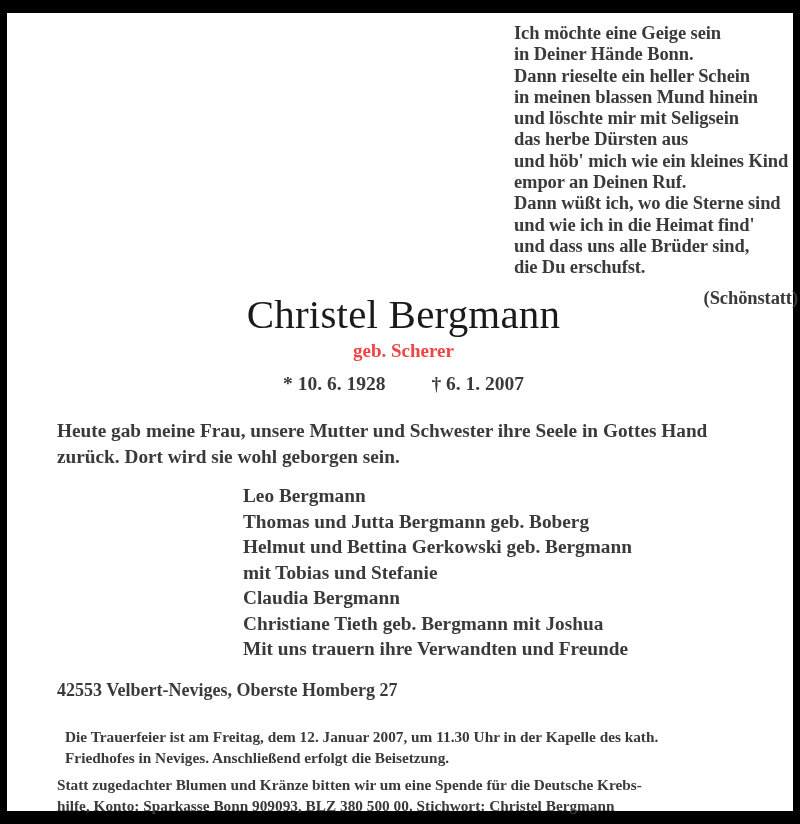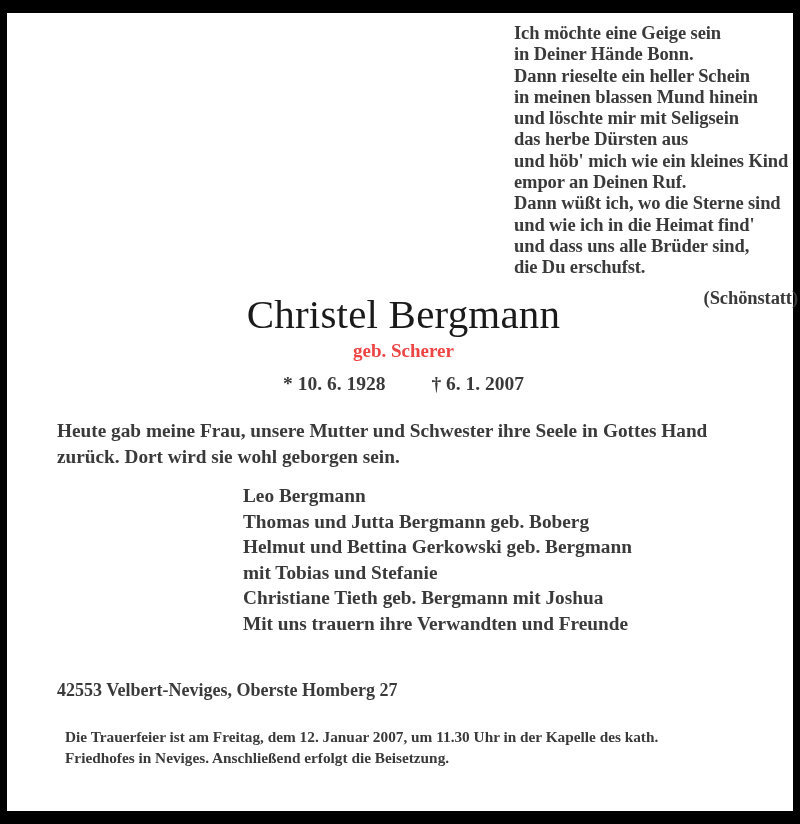--- a/index.html
+++ b/index.html
@@ -185,26 +185,31 @@
     <div class="message">
       <div class="message-line">Heute gab meine Frau, unsere Mutter und Schwester ihre Seele in Gottes Hand</div>
       <div class="message-line">zurück. Dort wird sie wohl geborgen sein.</div>
     </div>
 
     <div class="mourners">
       <div class="mourner-line">Leo Bergmann</div>
       <div class="mourner-line">Thomas und Jutta Bergmann geb. Boberg</div>
       <div class="mourner-line">Helmut und Bettina Gerkowski geb. Bergmann</div>
       <div class="mourner-line">mit Tobias und Stefanie</div>
+      <div class="mourner-line">Claudia Bergmann</div>
       <div class="mourner-line">Christiane Tieth geb. Bergmann mit Joshua</div>
       <div class="mourner-line">Mit uns trauern ihre Verwandten und Freunde</div>
     </div>
 
     <div class="address">42553 Velbert-Neviges, Oberste Homberg 27</div>
 
     <div class="service">
       <div class="svc-line">Die Trauerfeier ist am Freitag, dem 12. Januar 2007, um 11.30 Uhr in der Kapelle des kath.</div>
       <div class="svc-line">Friedhofes in Neviges. Anschließend erfolgt die Beisetzung.</div>
     </div>
 
+    <div class="donation">
+      <div class="svc-line">Statt zugedachter Blumen und Kränze bitten wir um eine Spende für die Deutsche Krebs-</div>
+      <div class="svc-line">hilfe, Konto: Sparkasse Bonn 909093, BLZ 380 500 00. Stichwort: Christel Bergmann</div>
+    </div>
 
   </div>
 </div>
 
 </body></html>

